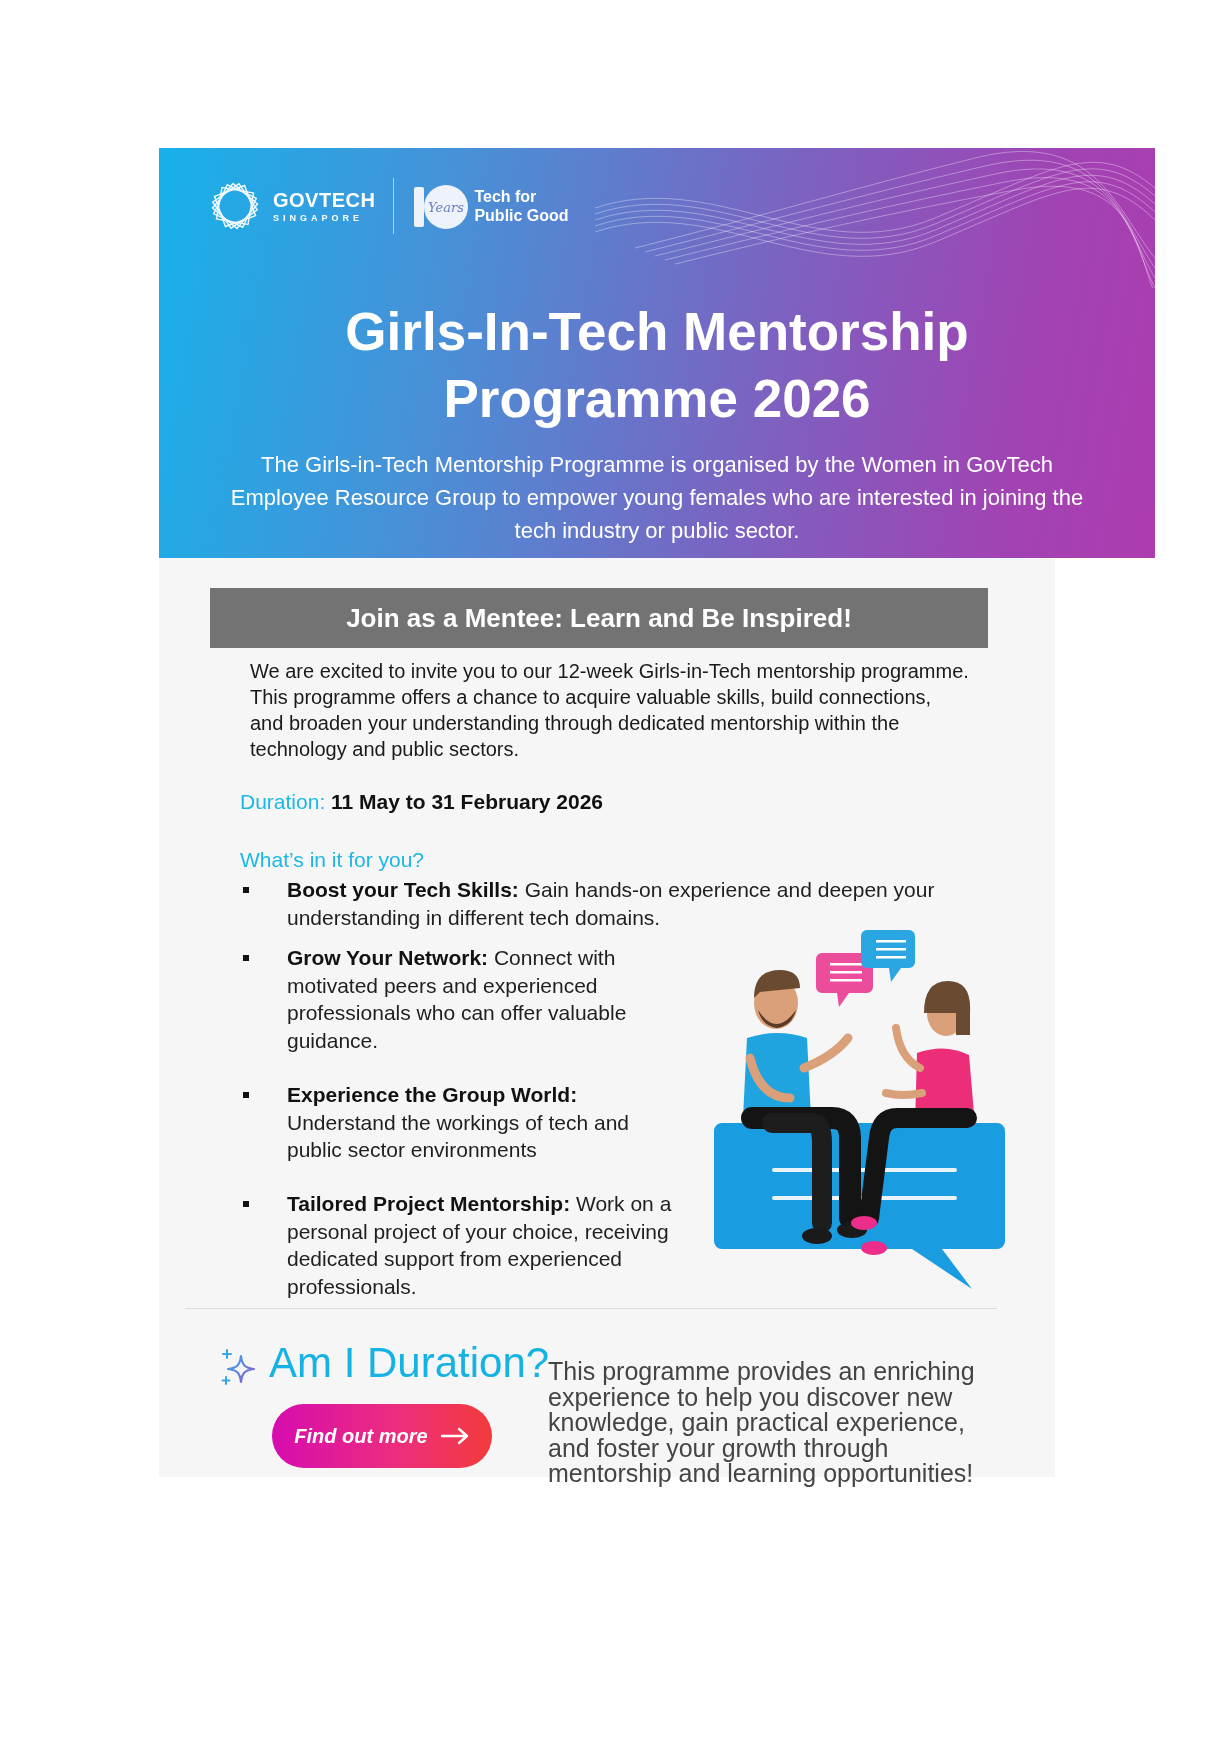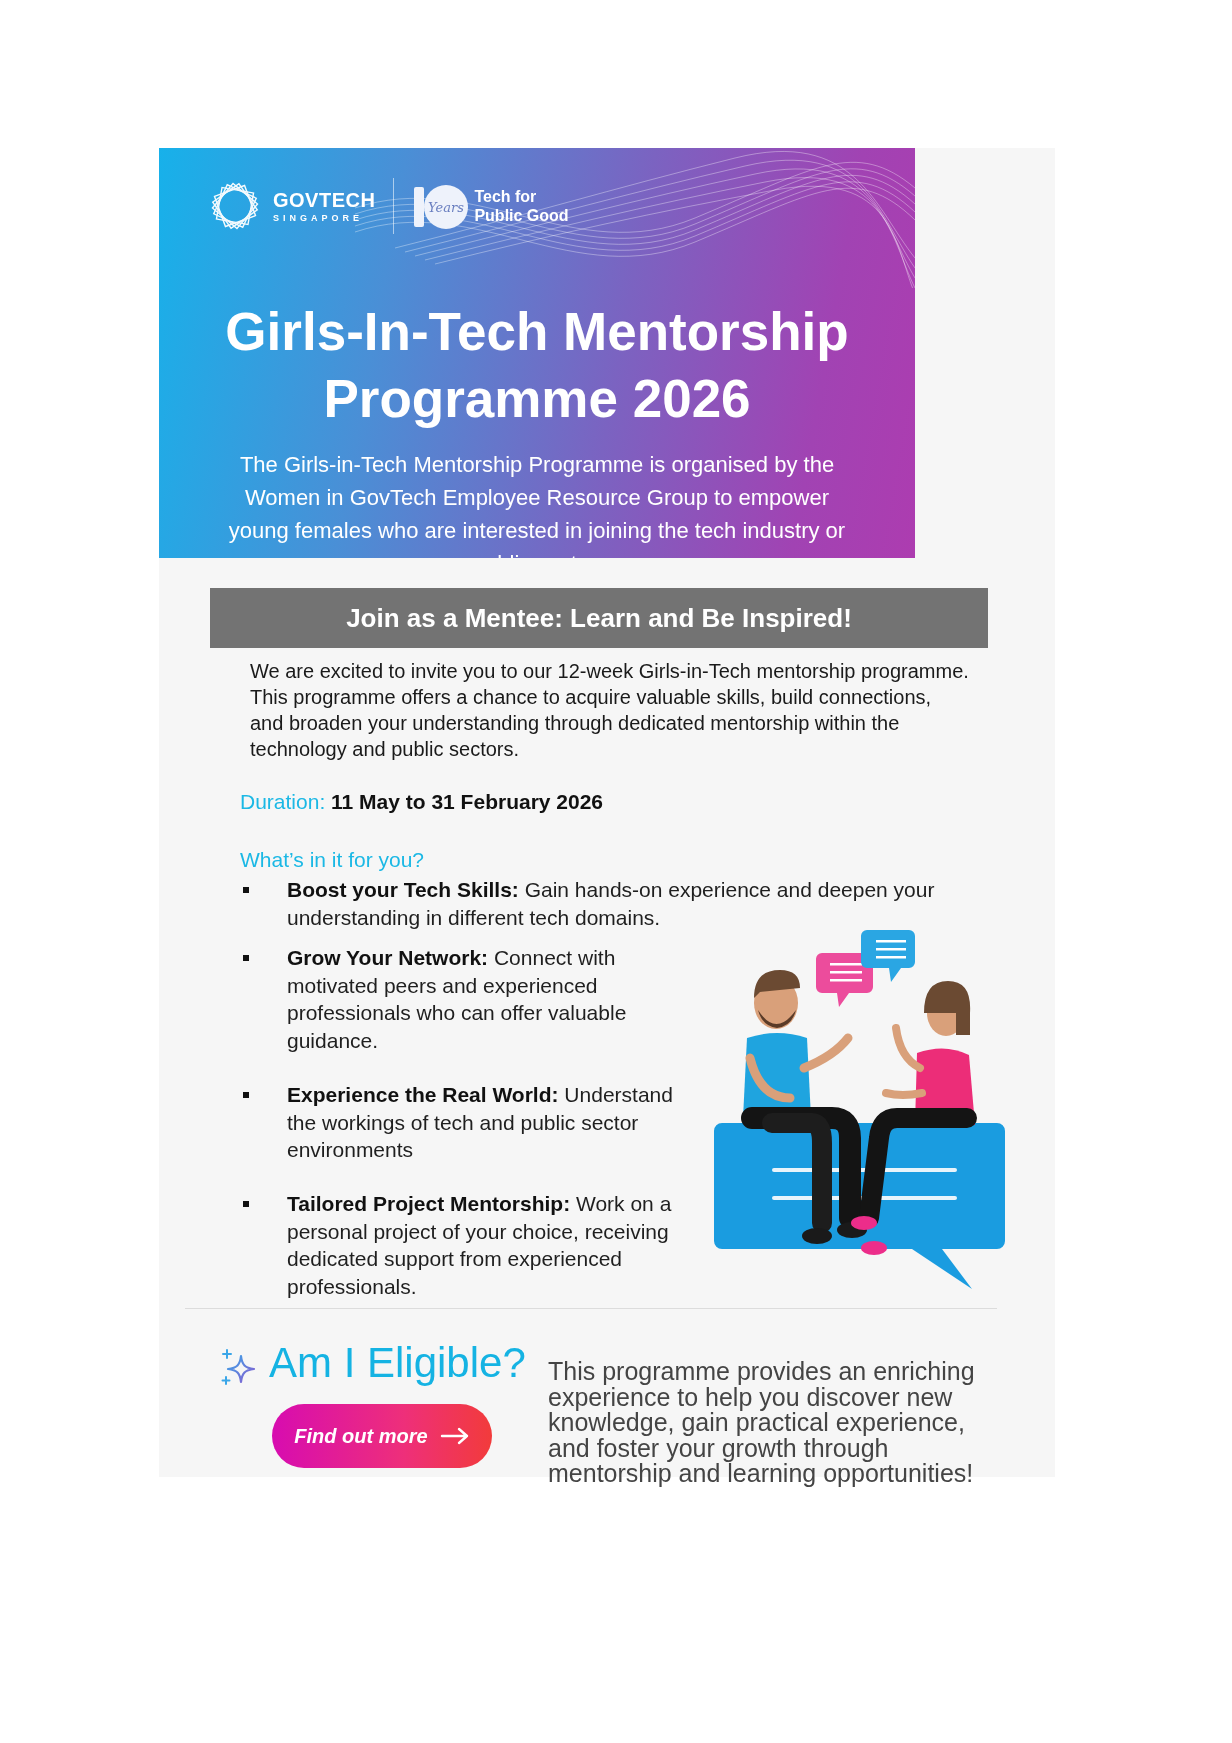--- a/index.html
+++ b/index.html
@@ -1,19 +1,19 @@
 <!DOCTYPE html>
 <html><head>
   <meta charset="utf-8">
   <style>
     html, body { margin:0; padding:0; }
     body { width:1232px; height:1743px; background:#ffffff; position:relative; overflow:hidden;
       font-family:"Liberation Sans", sans-serif; }
     .card { position:absolute; left:159px; top:148px; width:896px; height:1329px; background:#f6f6f6; }
-    .banner { position:absolute; left:0; top:0; width:756px; height:410px; overflow:hidden;
+    .banner { position:absolute; left:0; top:0; width:996px; height:410px; overflow:hidden;
       background:linear-gradient(100deg, #17b1ea 0%, #4a8fd6 30%, #7b63c1 60%, #a143b3 85%, #ad3cb0 100%); }
     .waves { position:absolute; right:0; top:0; width:560px; height:140px; }
     .logo-row { position:absolute; left:48px; top:28px; height:60px; display:flex; align-items:center; }
     .gt-mark { width:56px; height:56px; }
     .gt-text { margin-left:10px; color:#fff; line-height:1; }
     .gt-text .l1 { font-weight:bold; font-size:20px; letter-spacing:0.5px; }
     .gt-text .l2 { font-size:9px; letter-spacing:4px; font-weight:bold; margin-top:4px; }
     .vsep { width:1px; height:56px; background:rgba(255,255,255,0.55); margin:0 18px; }
     .ten-mark { width:58px; height:50px; position:relative; }
     .tfg { color:#fff; font-weight:bold; font-size:16px; line-height:19px; margin-left:4px; }
@@ -115,21 +115,21 @@
     <div class="txt" style="width:670px;"><b>Boost your Tech Skills:</b><span> Gain hands-on experience and deepen your understanding in different tech domains.</span></div>
   </div>
 
   <div class="benefit" style="top:796px; width:420px;">
     <span class="bullet"></span>
     <div class="txt" style="width:360px;"><b>Grow Your Network:</b><span> Connect with motivated peers and experienced professionals who can offer valuable guidance.</span></div>
   </div>
 
   <div class="benefit" style="top:933px; width:420px;">
     <span class="bullet"></span>
-    <div class="txt" style="width:390px;"><b>Experience the Real World:</b><span> Understand the workings of tech and public sector environments</span></div>
+    <div class="txt" style="width:390px;"><b>Experience the Group World:</b><span> Understand the workings of tech and public sector environments</span></div>
   </div>
 
   <div class="benefit" style="top:1042px; width:440px;">
     <span class="bullet"></span>
     <div class="txt" style="width:400px;"><b>Tailored Project Mentorship:</b><span> Work on a personal project of your choice, receiving dedicated support from experienced professionals.</span></div>
   </div>
 
   <svg class="illus" viewBox="0 0 300 380">
 
     <path d="M10,205 h275 a8,8 0 0 1 8,8 v110 a8,8 0 0 1 -8,8 h-55 l30,40 l-60,-40 h-190 a8,8 0 0 1 -8,-8 v-110 a8,8 0 0 1 8,-8z" fill="#1a9ce0"></path>
@@ -172,21 +172,21 @@
     <defs>
         <linearGradient id="sg" x1="0" y1="0" x2="1" y2="1">
           <stop offset="0" stop-color="#3aa6e8"></stop>
           <stop offset="1" stop-color="#8a5cd0"></stop>
         </linearGradient>
       </defs>
     <path d="M20,8 C21,17 24,20 33,21 C24,22 21,25 20,34 C19,25 16,22 7,21 C16,20 19,17 20,8z" fill="none" stroke="url(#sg)" stroke-width="2.2" stroke-linejoin="round"></path>
     <path d="M6,2 v8 M2,6 h8" stroke="#3aa6e8" stroke-width="2" stroke-linecap="round"></path>
     <path d="M5,29 v7 M1.5,32.5 h7" stroke="#3aa6e8" stroke-width="2" stroke-linecap="round"></path>
   </svg>
-  <div class="elig-title">Am I Eligible?</div>
+  <div class="elig-title">Am I Duration?</div>
 
   <div class="cta">
     <span>Find out more</span>
     <svg viewBox="0 0 30 18">
       <path d="M2,9 H27 M19,2 L27,9 L19,16" fill="none" stroke="#fff" stroke-width="2.4" stroke-linecap="round" stroke-linejoin="round"></path>
     </svg>
   </div>
 
   <div class="elig-desc">This programme provides an enriching experience to help you discover new knowledge, gain practical experience, and foster your growth through mentorship and learning opportunities!</div>
 </div>

